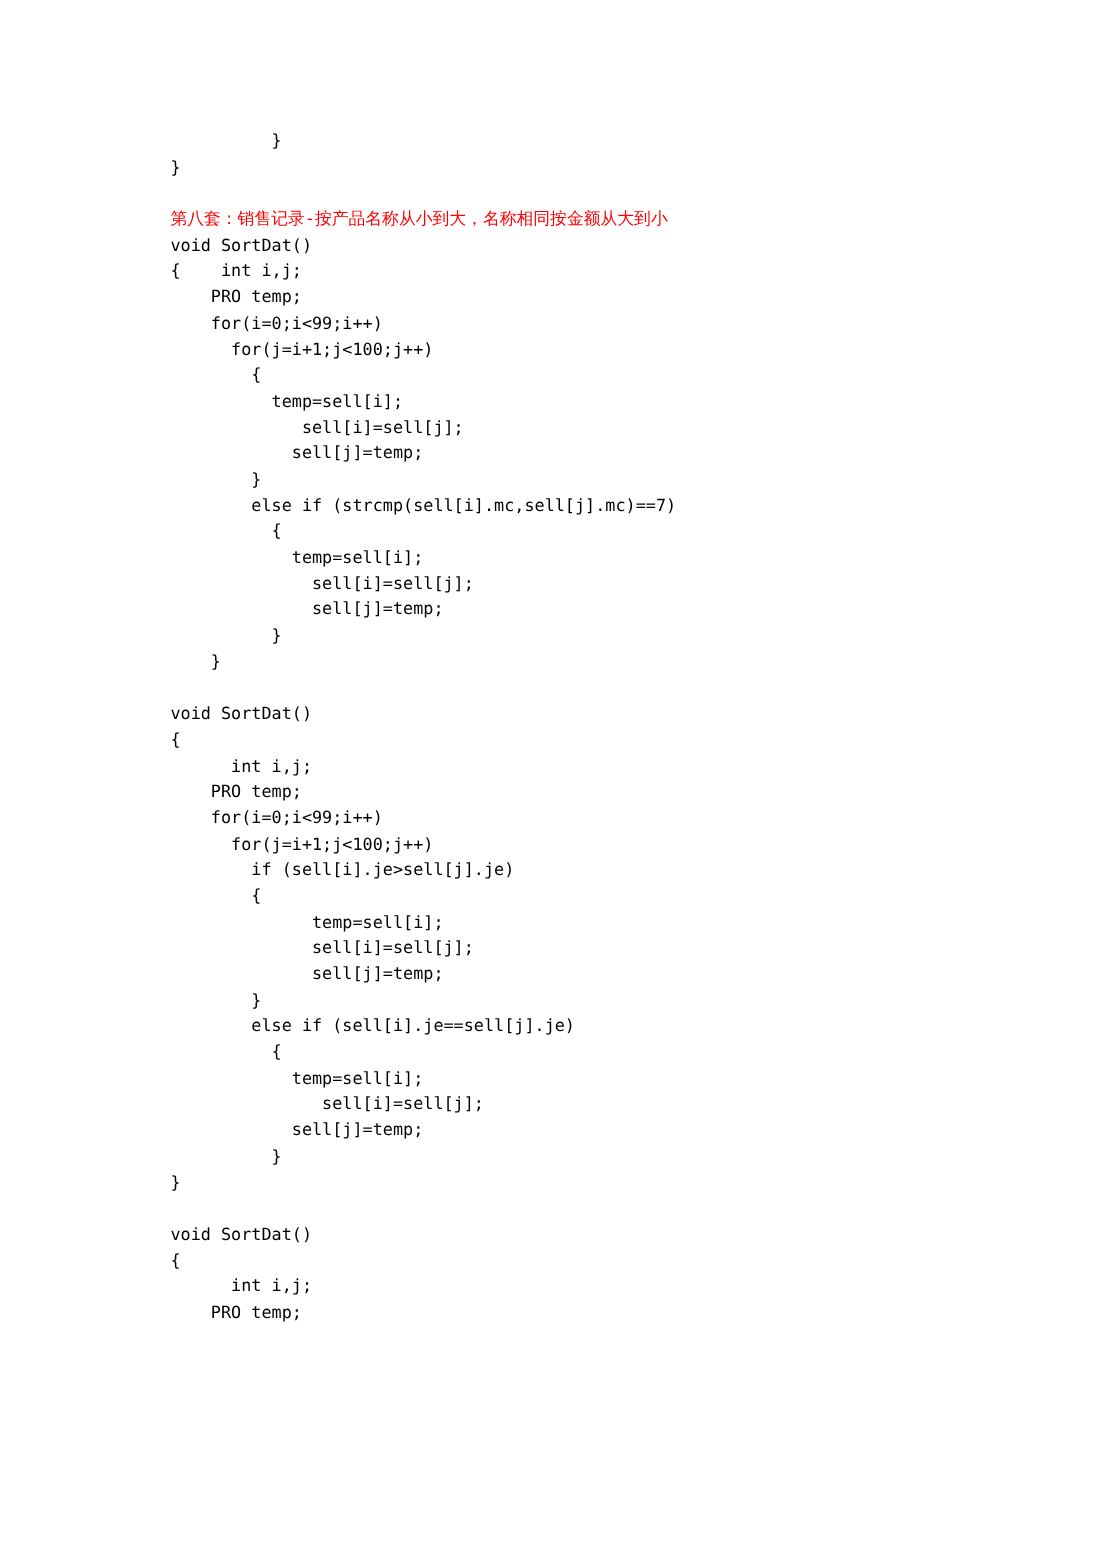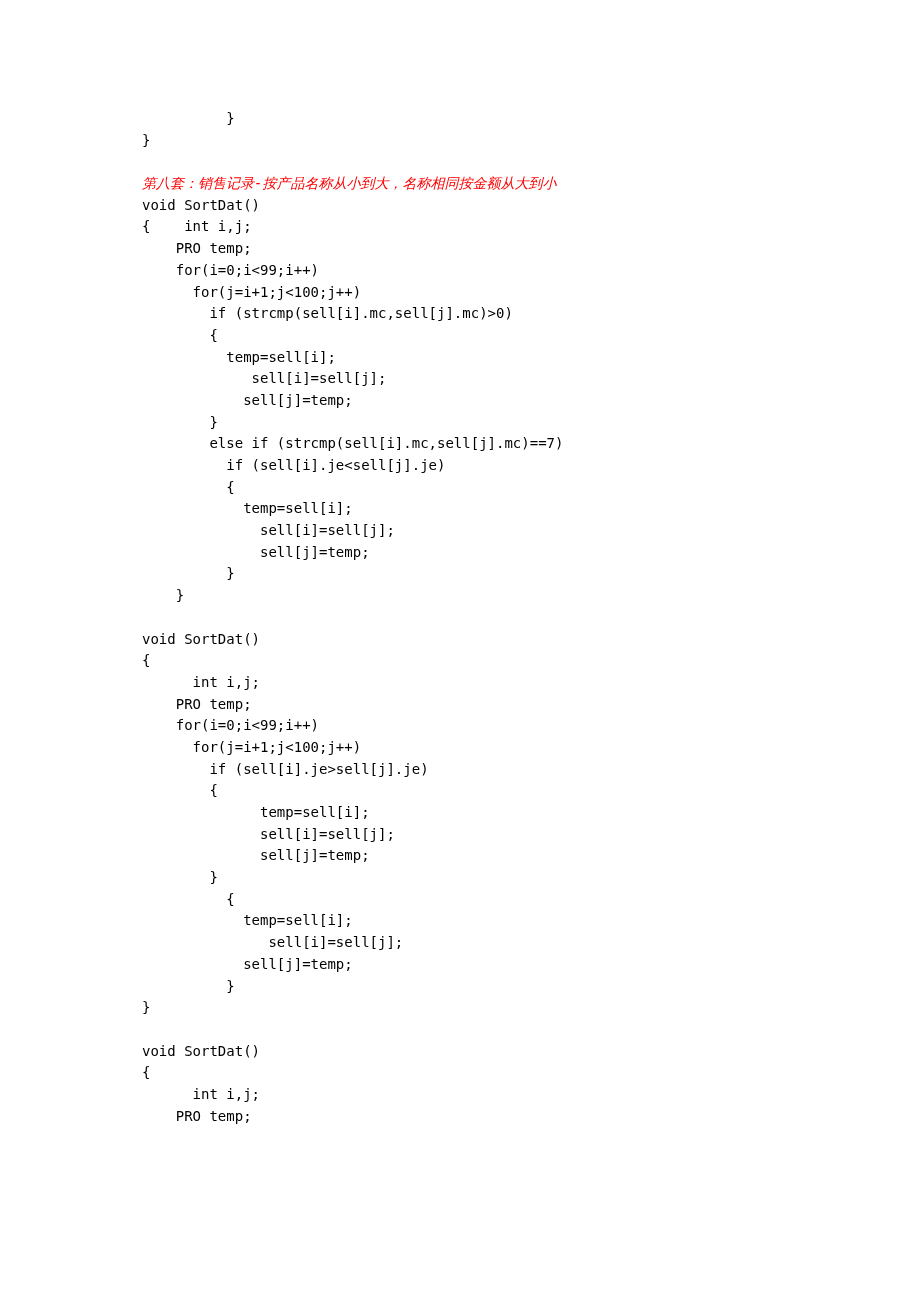--- a/index.html
+++ b/index.html
@@ -16,64 +16,62 @@
     min-height: 1302px;
     box-sizing: border-box;
     padding: 108px 60px 40px 142px;
   }
   .code-line {
     white-space: pre;
     font-family: "SimSun", "宋体", monospace;
   }
   .red {
     color: #ff0000;
-    font-style: italic;
   }
 </style>
 </head>
 <body>
 
 <div class="page">
   <div id="code-container">
       <div class="code-line">          }</div>
       <div class="code-line">}</div>
       <div class="code-line">&nbsp;</div>
       <div class="code-line red">第八套：销售记录-按产品名称从小到大，名称相同按金额从大到小</div>
       <div class="code-line">void SortDat()</div>
       <div class="code-line">{    int i,j;</div>
       <div class="code-line">    PRO temp;</div>
       <div class="code-line">    for(i=0;i&lt;99;i++)</div>
       <div class="code-line">      for(j=i+1;j&lt;100;j++)</div>
-      <div class="code-line">        if (strcmp(sell[i].mc,sell[j].mc)&gt;0)</div>
       <div class="code-line">        {</div>
       <div class="code-line">          temp=sell[i];</div>
       <div class="code-line">             sell[i]=sell[j];</div>
       <div class="code-line">            sell[j]=temp;</div>
       <div class="code-line">        }</div>
       <div class="code-line">        else if (strcmp(sell[i].mc,sell[j].mc)==7)</div>
-      <div class="code-line">          if (sell[i].je&lt;sell[j].je)</div>
       <div class="code-line">          {</div>
       <div class="code-line">            temp=sell[i];</div>
       <div class="code-line">              sell[i]=sell[j];</div>
       <div class="code-line">              sell[j]=temp;</div>
       <div class="code-line">          }</div>
       <div class="code-line">    }</div>
       <div class="code-line">&nbsp;</div>
       <div class="code-line">void SortDat()</div>
       <div class="code-line">{</div>
       <div class="code-line">      int i,j;</div>
       <div class="code-line">    PRO temp;</div>
       <div class="code-line">    for(i=0;i&lt;99;i++)</div>
       <div class="code-line">      for(j=i+1;j&lt;100;j++)</div>
       <div class="code-line">        if (sell[i].je&gt;sell[j].je)</div>
       <div class="code-line">        {</div>
       <div class="code-line">              temp=sell[i];</div>
       <div class="code-line">              sell[i]=sell[j];</div>
       <div class="code-line">              sell[j]=temp;</div>
       <div class="code-line">        }</div>
+      <div class="code-line">        else if (sell[i].je==sell[j].je)</div>
       <div class="code-line">          {</div>
       <div class="code-line">            temp=sell[i];</div>
       <div class="code-line">               sell[i]=sell[j];</div>
       <div class="code-line">            sell[j]=temp;</div>
       <div class="code-line">          }</div>
       <div class="code-line">}</div>
       <div class="code-line">&nbsp;</div>
       <div class="code-line">void SortDat()</div>
       <div class="code-line">{</div>
       <div class="code-line">      int i,j;</div>

